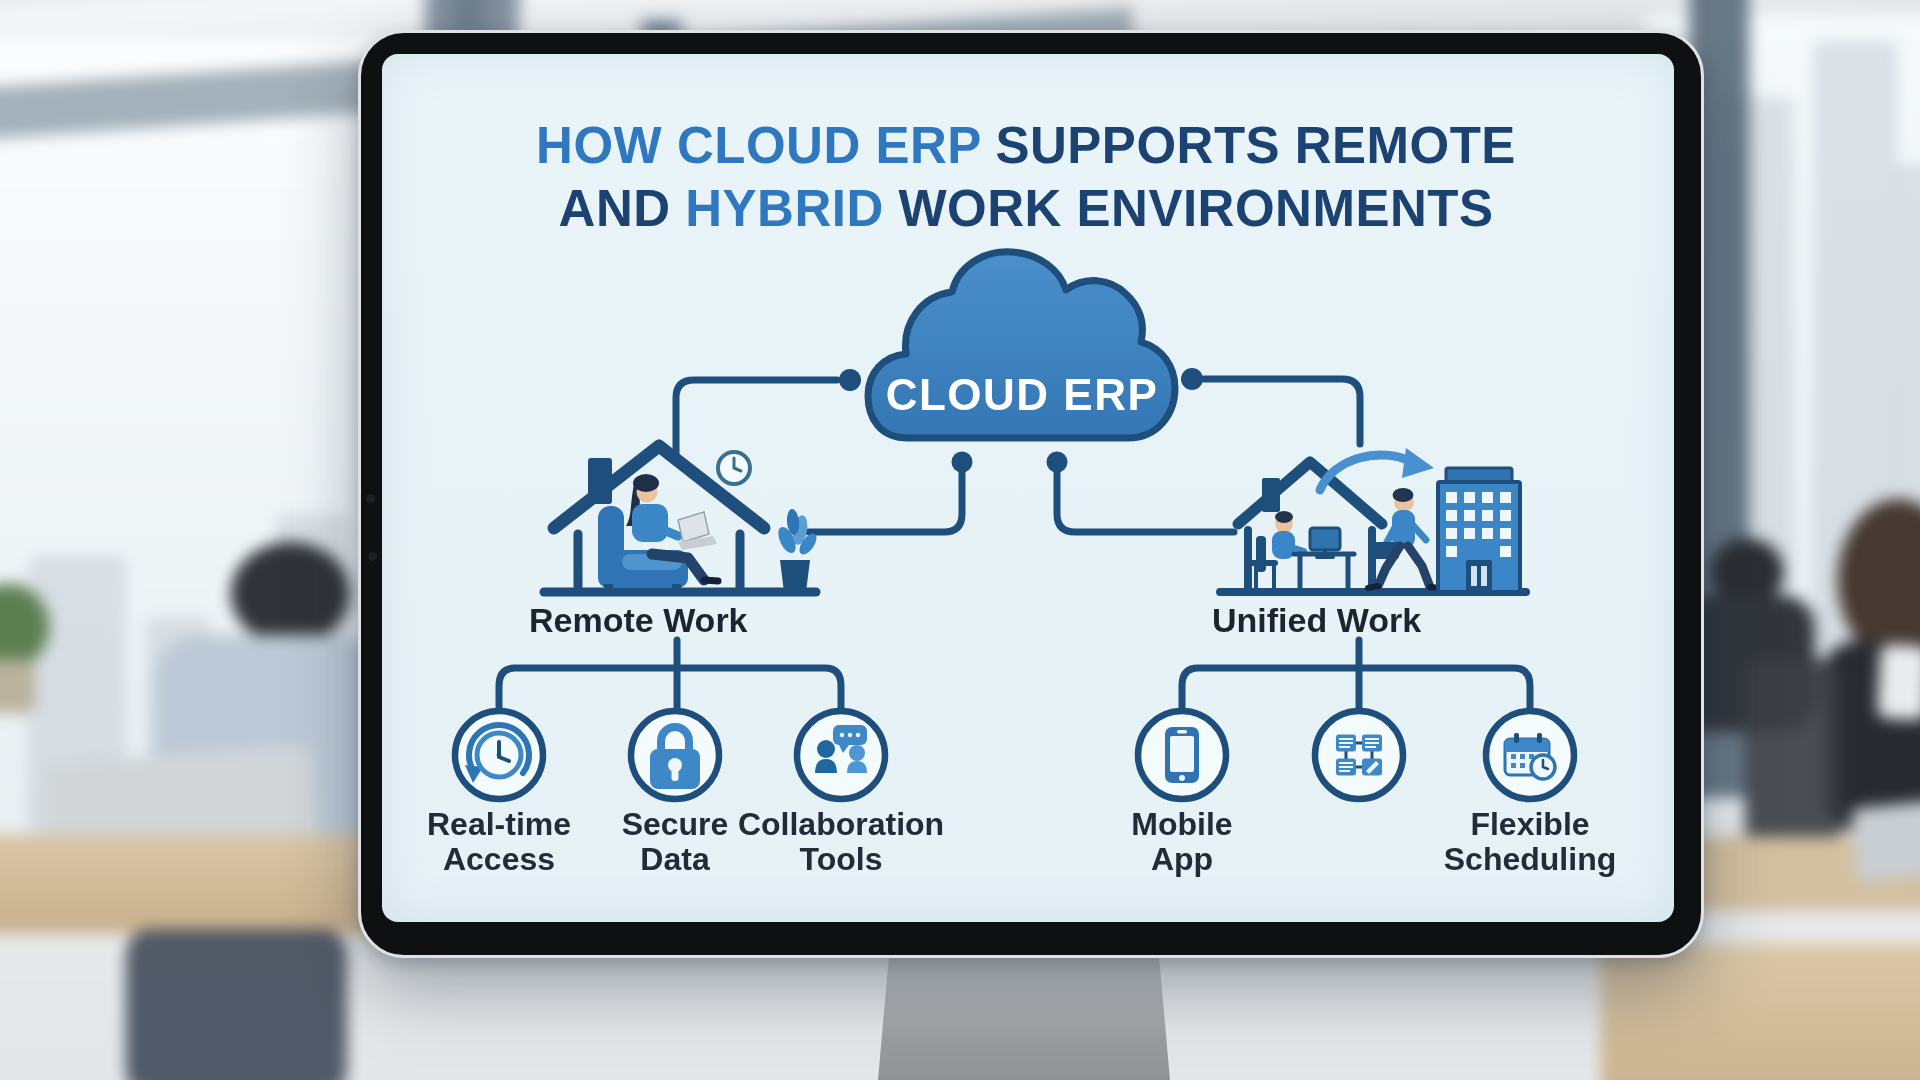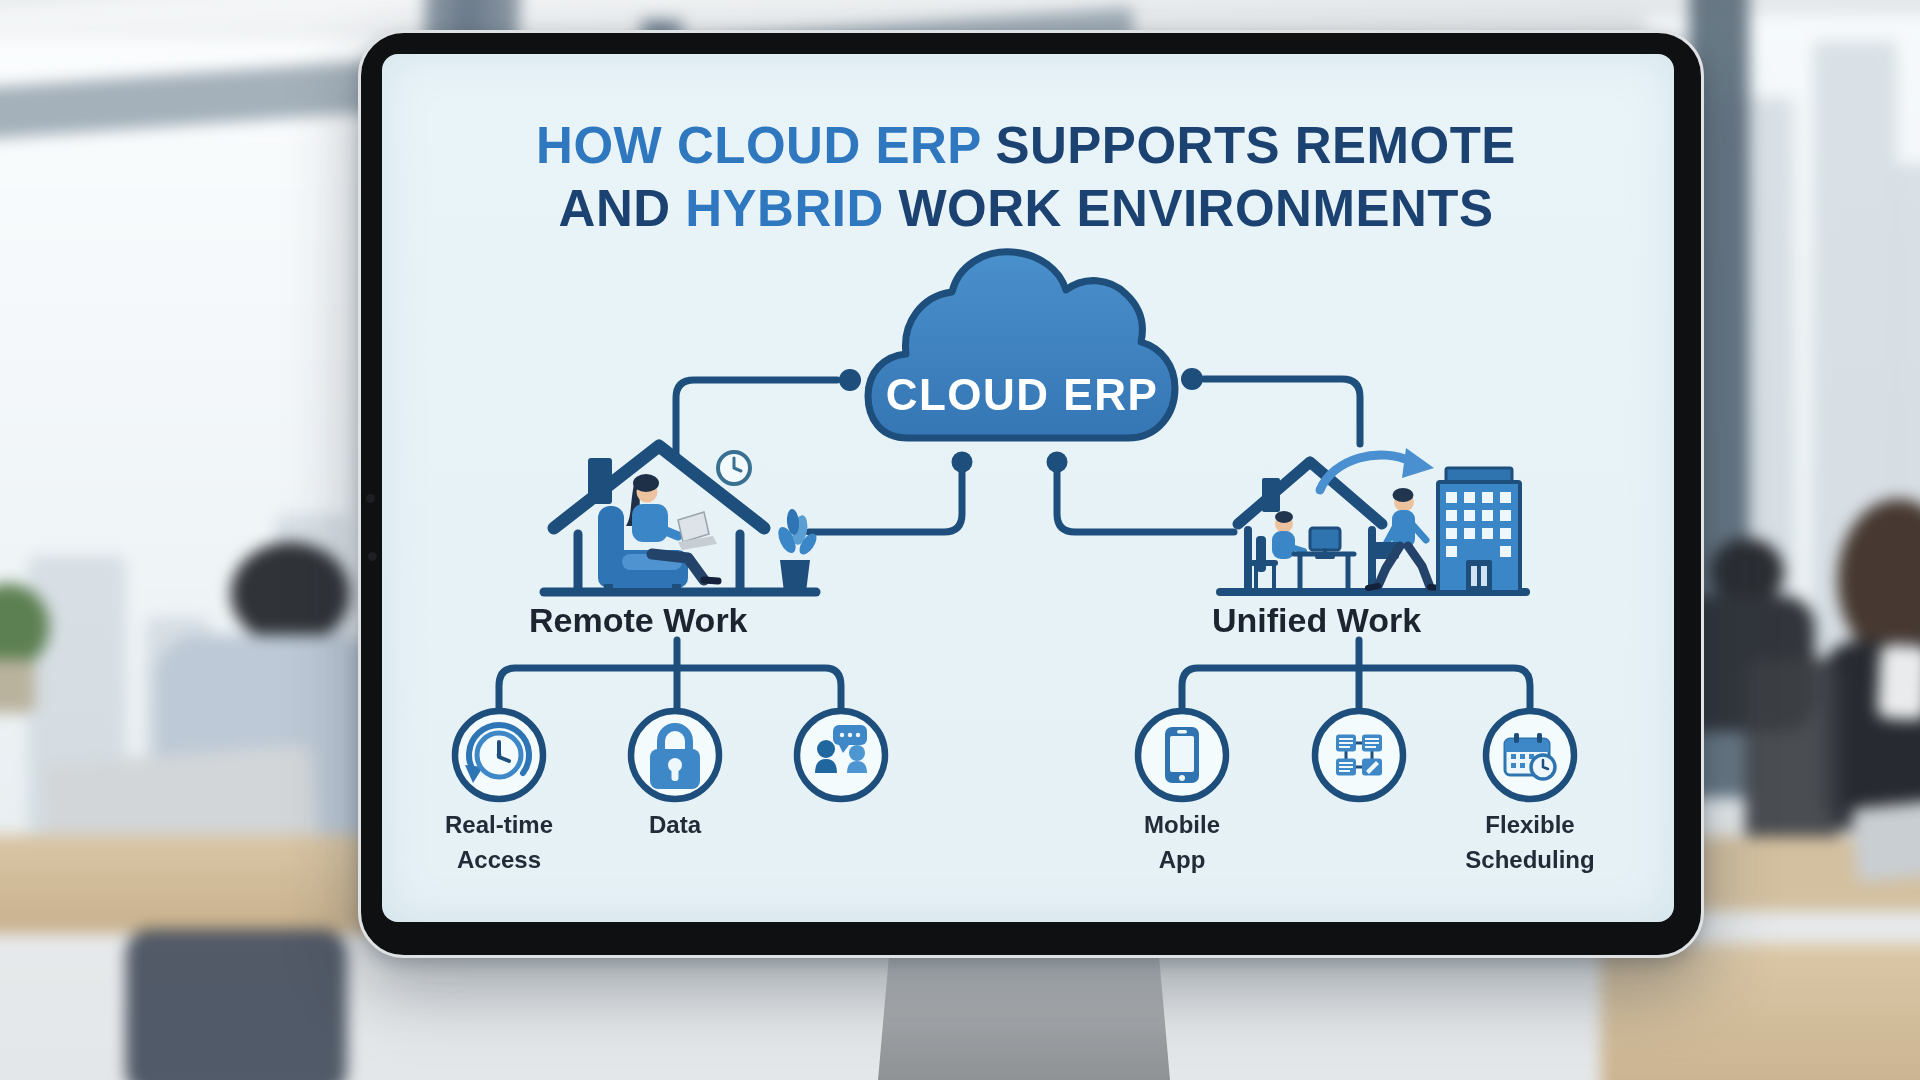--- a/index.html
+++ b/index.html
@@ -39,21 +39,21 @@
     border:3px solid #dfe2e4;box-shadow:0 32px 70px rgba(30,40,55,.35),0 6px 16px rgba(30,40,55,.22);}
   .bezel-dot{width:9px;height:9px;border-radius:50%;background:#1d1f22;}
   #screen{left:382px;top:54px;width:1292px;height:868px;background:linear-gradient(180deg,#e9f4f8,#e6f1f6);
     border-radius:16px;box-shadow:inset 0 0 46px rgba(120,160,180,.18);overflow:hidden;}
   
   #title{left:0;top:60px;width:1288px;text-align:center;font-size:51px;font-weight:800;
     letter-spacing:.5px;line-height:63px;}
   #title .blue{color:#2f78c0;}
   #title .navy{color:#1c4272;}
   .scene-label{position:absolute;width:300px;text-align:left;font-size:34px;font-weight:800;color:#1c2430;}
-  .item-label{position:absolute;width:260px;text-align:center;font-size:24px;font-weight:650;color:#222b38;line-height:35px;}
+  .item-label{position:absolute;width:260px;text-align:center;font-size:32px;font-weight:650;color:#222b38;line-height:35px;}
   svg text.cloudtxt{font-family:"Liberation Sans",sans-serif;font-weight:800;font-size:44px;fill:#ffffff;letter-spacing:1.5px;}
 </style>
 </head>
 <body>
 
 <div id="bg">
   <div class="abs beam"></div>
   <div class="abs glassL"></div>
   <div class="abs city" style="left:55px;top:555px;width:95px;height:310px"></div>
   <div class="abs city" style="left:170px;top:615px;width:62px;height:250px"></div>
@@ -295,21 +295,26 @@
   </svg>
 
   <div class="scene-label" style="left:147px;top:547px">Remote Work</div>
   <div class="scene-label" style="left:830px;top:547px">Unified Work</div>
 
   <div class="item-label" style="left:-13px;top:753px">
     <div>Real-time</div>
       <div>Access</div>
   </div>
   <div class="item-label" style="left:163px;top:753px">
+    <div>Secure</div>
       <div>Data</div>
+  </div>
+  <div class="item-label" style="left:329px;top:753px">
+    <div>Collaboration</div>
+      <div>Tools</div>
   </div>
   <div class="item-label" style="left:670px;top:753px">
     <div>Mobile</div>
       <div>App</div>
   </div>
   <div class="item-label" style="left:1018px;top:753px">
     <div>Flexible</div>
       <div>Scheduling</div>
   </div>
 </div>

